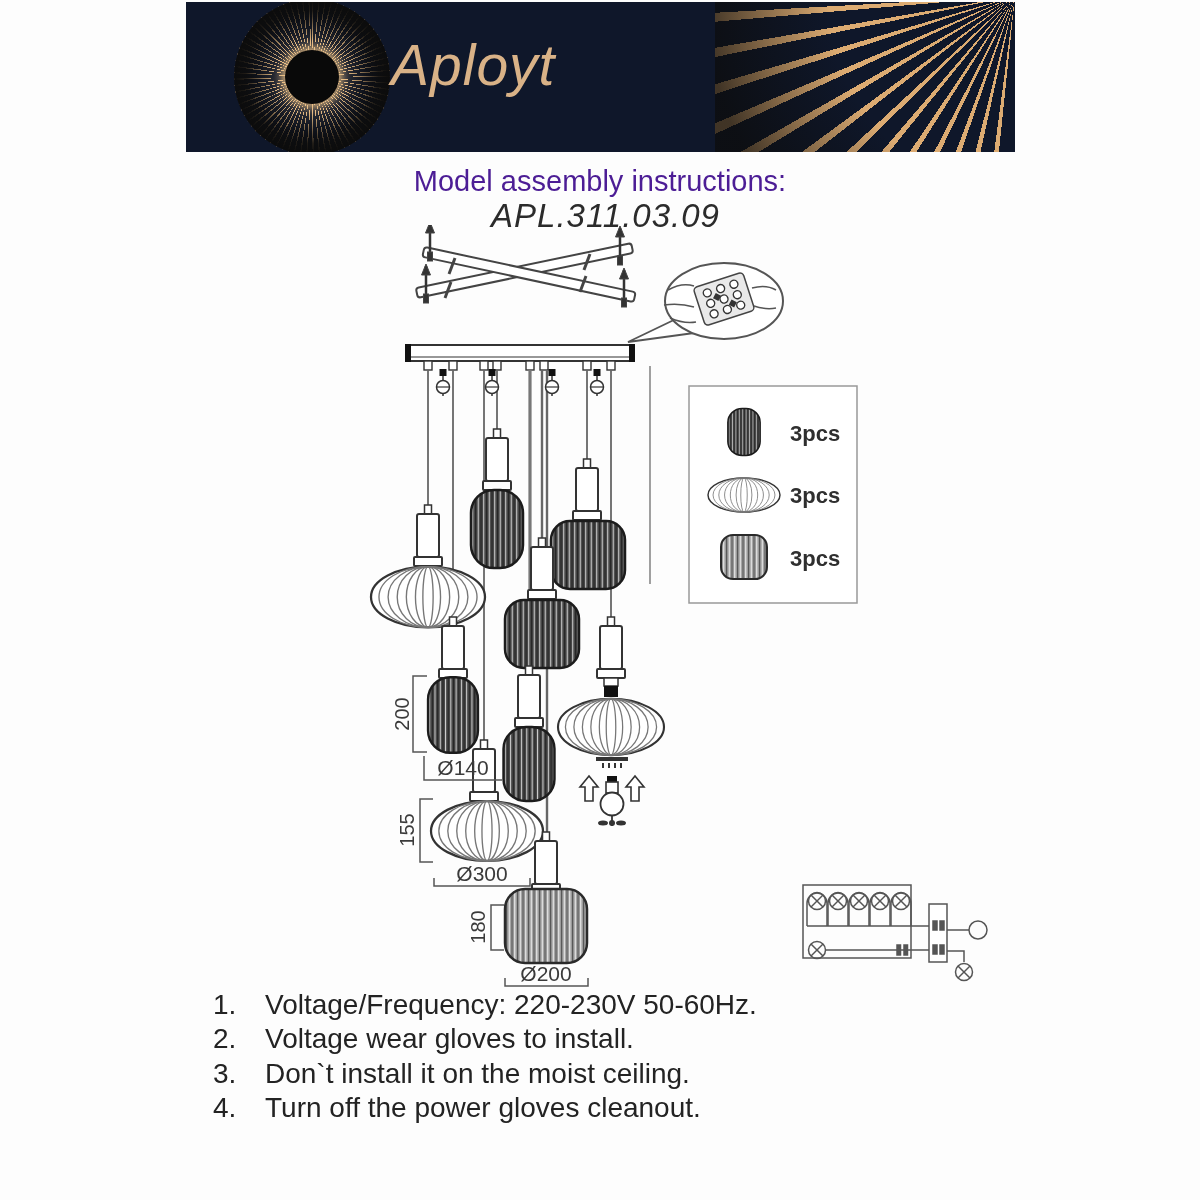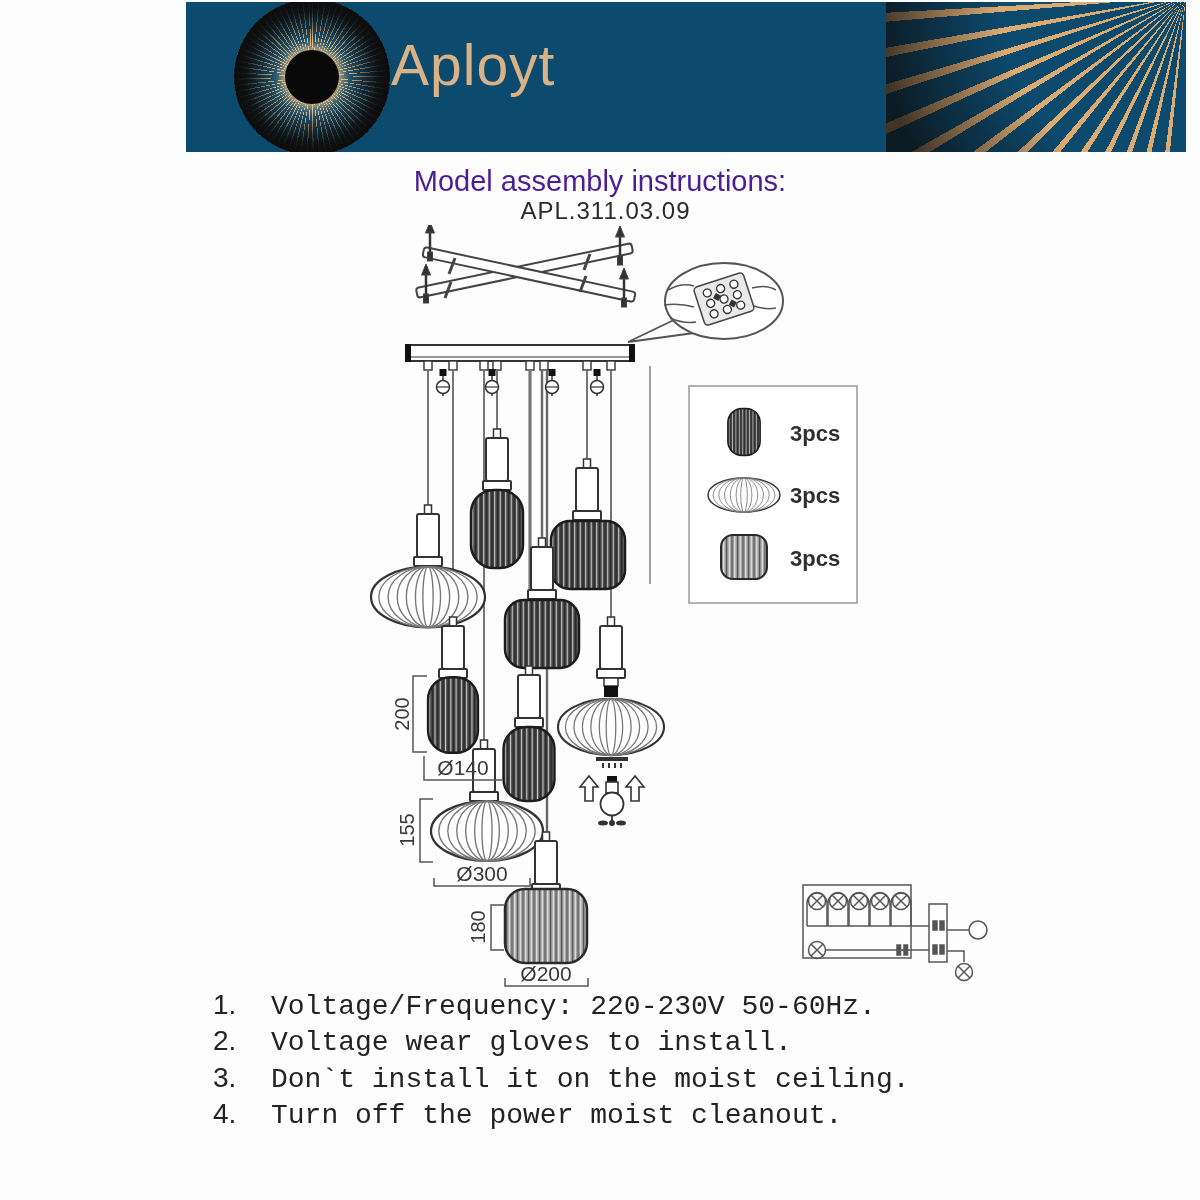--- a/index.html
+++ b/index.html
@@ -1,44 +1,44 @@
 <!DOCTYPE html>
 <html><head>
 <meta charset="utf-8">
 <style>
   html,body{margin:0;padding:0;}
   body{
     width:1200px;height:1200px;position:relative;background:#fdfdfd;
     font-family:"Liberation Sans", sans-serif;color:#2b2b2b;overflow:hidden;
   }
   
-  .band{position:absolute;left:186px;top:2px;width:1000px;height:150px;background:#0c4a6e;overflow:hidden;}
+  .band{position:absolute;left:186px;top:2px;width:829px;height:150px;background:#0f172a;overflow:hidden;font-style:italic;}
   .sunburst{position:absolute;left:48px;top:-3px;width:156px;height:156px;border-radius:50%;
     background:repeating-conic-gradient(#e6bb85 0deg 1deg, rgba(0,0,0,0) 1deg 4.7deg);}
   .sunburst::before{content:"";position:absolute;inset:0;border-radius:50%;
     background:radial-gradient(circle, rgba(12,12,12,0) 0 32%, rgba(12,12,12,.45) 46%, rgba(12,12,12,.9) 60%, #0c0c0c 70%);}
   .sunburst::after{content:"";position:absolute;left:50%;top:50%;width:54px;height:54px;transform:translate(-50%,-50%);
     border-radius:50%;background:#090909;
     box-shadow:0 0 9px 3px rgba(238,196,138,.85), 0 0 26px 9px rgba(238,196,138,.28);}
   .brand-text{position:absolute;left:205px;top:30px;font-size:57px;letter-spacing:1px;
     color:#d9b287;font-weight:400;}
   .corner-rays{position:absolute;right:0;top:0;width:300px;height:150px;
     background:repeating-conic-gradient(from 181deg at 100% -4%, rgba(0,0,0,0) 0deg 4.9deg, #dcab72 4.9deg 6.6deg);}
   .corner-rays::after{content:"";position:absolute;inset:0;
     background:radial-gradient(circle at 100% 0%, rgba(12,12,12,0) 55%, rgba(12,12,12,.75) 92%);}
   
   .title1{position:absolute;left:0;right:0;top:165px;text-align:center;font-size:29px;color:#4c1d95;}
-  .title2{position:absolute;left:11px;right:0;top:197px;text-align:center;font-size:24px;letter-spacing:1px;color:#2b2b2b;}
+  .title2{position:absolute;left:11px;right:0;top:197px;text-align:center;font-size:33px;letter-spacing:1px;color:#2b2b2b;font-style:italic;}
   
   .diagram{position:absolute;left:185px;top:225px;width:830px;height:765px;}
   
   .instructions{position:absolute;left:213px;top:988px;font-size:28px;line-height:34.4px;color:#232323;}
   .instructions .row{white-space:nowrap;}
   .instructions .num{display:inline-block;width:37px;}
-  .instructions .txt{margin-left:21px;font-family:Liberation Mono, monospace;}
+  .instructions .txt{margin-left:15px;}
 </style>
 </head>
 <body>
 
 <div class="page">
 
   <div class="band">
     <div class="sunburst"></div>
     <div class="brand-text">Aployt</div>
     <div class="corner-rays"></div>
@@ -329,17 +329,17 @@
     <div class="row">
       <span class="num">1.</span><span class="txt">Voltage/Frequency: 220-230V 50-60Hz.</span>
     </div>
     <div class="row">
       <span class="num">2.</span><span class="txt">Voltage wear gloves to install.</span>
     </div>
     <div class="row">
       <span class="num">3.</span><span class="txt">Don`t install it on the moist ceiling.</span>
     </div>
     <div class="row">
-      <span class="num">4.</span><span class="txt">Turn off the power moist cleanout.</span>
+      <span class="num">4.</span><span class="txt">Turn off the power gloves cleanout.</span>
     </div>
   </div>
 
 </div>
 
 </body></html>

